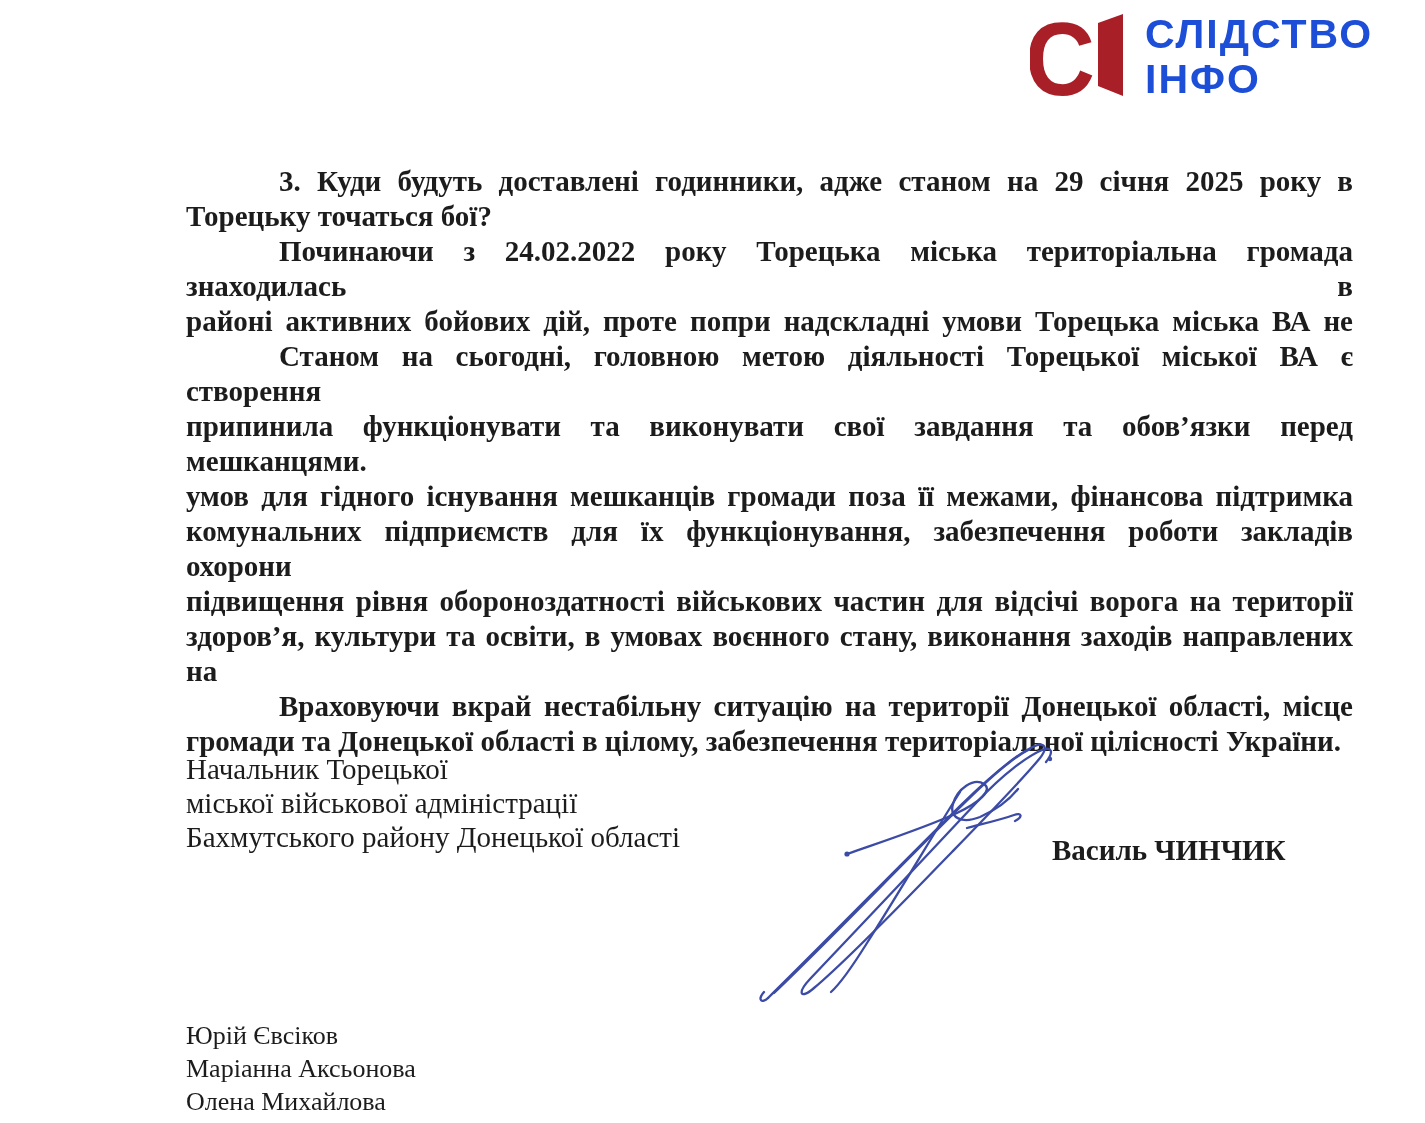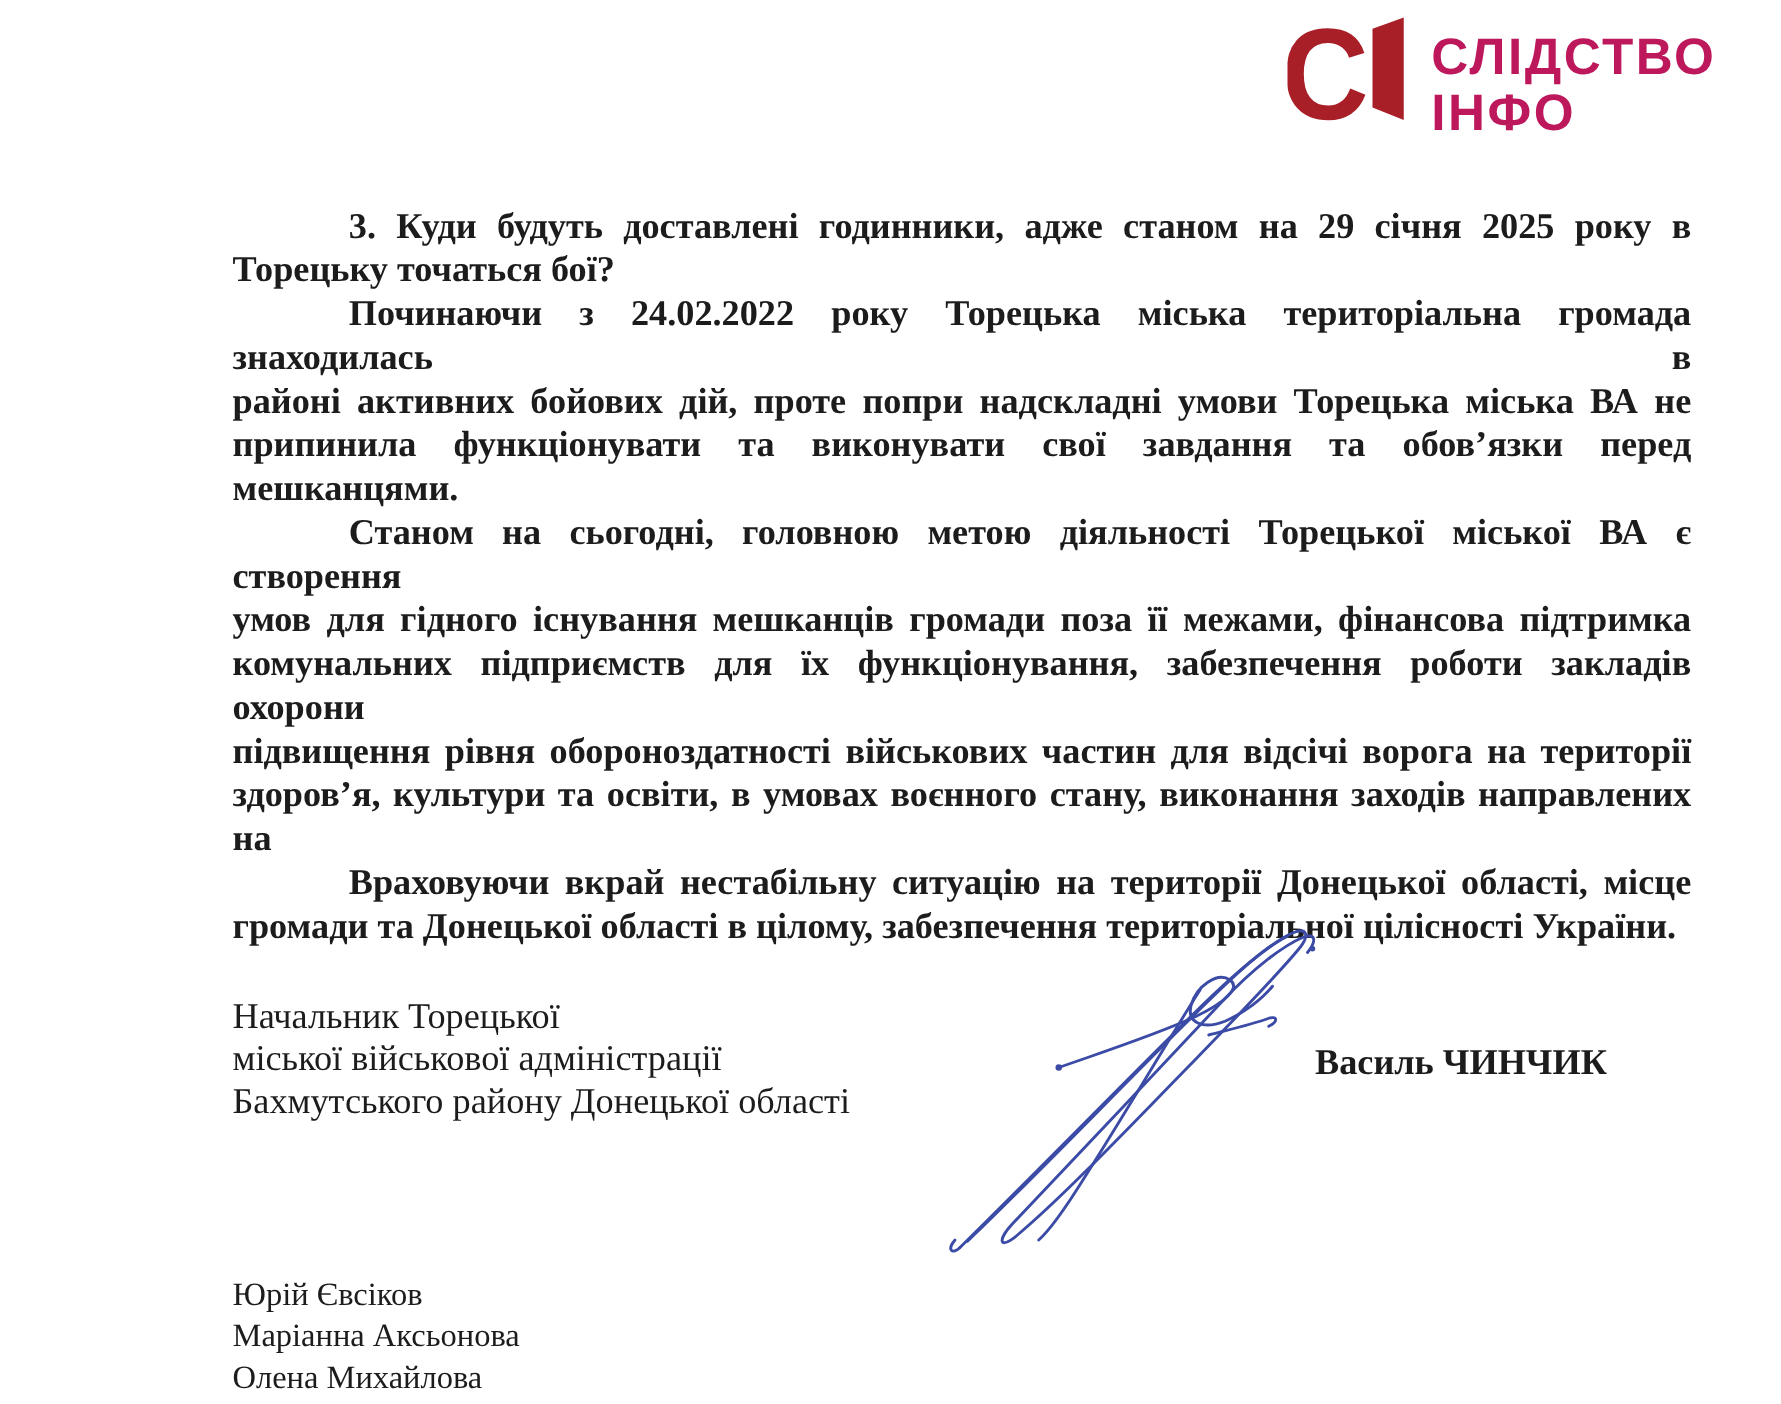--- a/index.html
+++ b/index.html
@@ -22,22 +22,22 @@
     font-family:"Liberation Sans", sans-serif;
     font-weight:700;
     fill:var(--brand,#A91F28);
   }
   .logo-mark polygon{fill:var(--brand,#A91F28);}
   .logo-text{
     font-family:"Liberation Sans", sans-serif;
     font-weight:700;
     font-size:41px;line-height:45px;
     letter-spacing:2px;
-    color:#be185d;
-    margin-top:13px;
+    color:#1d4ed8;
+    margin-top:2px;
   }
 
   
   .letter-body{
     position:absolute;left:186px;top:164px;width:1167px;
     font-size:29px;line-height:35px;
   }
   .letter-body .line{
     text-align:justify;
     -moz-text-align-last:justify;
@@ -48,21 +48,21 @@
   .letter-body .line.last{
     -moz-text-align-last:left;
     text-align-last:left;
   }
   .letter-body .line.first{text-indent:93px;}
   .letter-body .line.bold{font-weight:700;}
 
   
   .signatory-position{
     position:absolute;left:186px;top:752px;
-    font-size:29px;line-height:34px;margin-top:44px;
+    font-size:29px;line-height:34px;
   }
   .signature-svg{
     position:absolute;left:752px;top:728px;
     width:330px;height:290px;
   }
   .signature-svg path{
     fill:none;
     stroke:var(--sig,#3B4BA6);
     stroke-width:2.3;
     stroke-linecap:round;
@@ -95,22 +95,22 @@
       <div>СЛІДСТВО</div>
       <div>ІНФО</div>
     </div>
   </div>
 
   <div class="letter-body" id="letter-body">
       <div class="line bold first">3. Куди будуть доставлені годинники, адже станом на 29 січня 2025 року в</div>
       <div class="line bold last">Торецьку точаться бої?</div>
       <div class="line first">Починаючи з 24.02.2022 року Торецька міська територіальна громада знаходилась в</div>
       <div class="line">районі активних бойових дій, проте попри надскладні умови Торецька міська ВА не</div>
+      <div class="line first">Станом на сьогодні, головною метою діяльності Торецької міської ВА є створення</div>
       <div class="line last">припинила функціонувати та виконувати свої завдання та обов’язки перед мешканцями.</div>
-      <div class="line first">Станом на сьогодні, головною метою діяльності Торецької міської ВА є створення</div>
       <div class="line">умов для гідного існування мешканців громади поза її межами, фінансова підтримка</div>
       <div class="line">комунальних підприємств для їх функціонування, забезпечення роботи закладів охорони</div>
       <div class="line">підвищення рівня обороноздатності військових частин для відсічі ворога на території</div>
       <div class="line">здоров’я, культури та освіти, в умовах воєнного стану, виконання заходів направлених на</div>
       <div class="line first">Враховуючи вкрай нестабільну ситуацію на території Донецької області, місце</div>
       <div class="line last">громади та Донецької області в цілому, забезпечення територіальної цілісності України.</div>
     </div>
 
   <div class="signatory-position" id="signatory-position">
       <div>Начальник Торецької</div>

